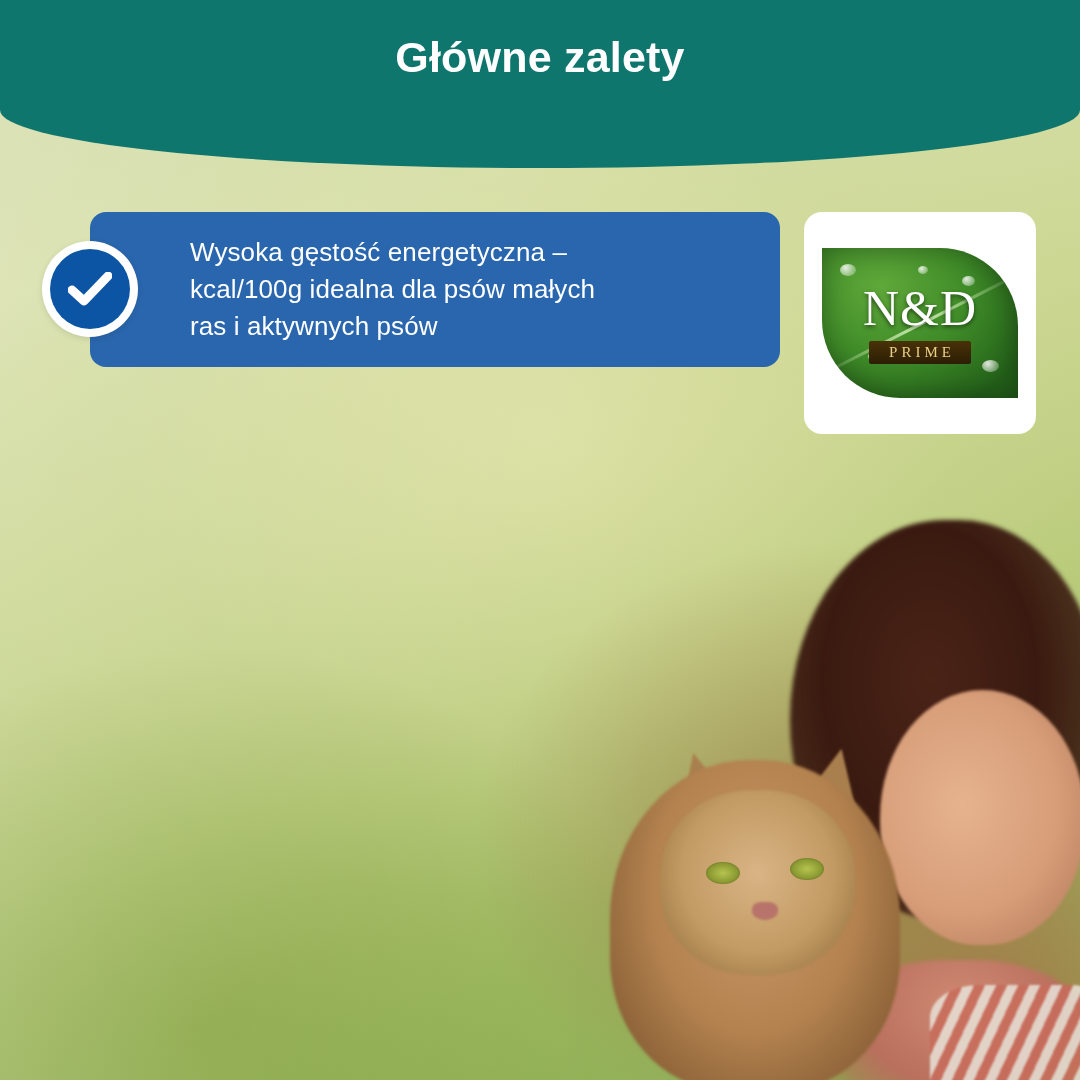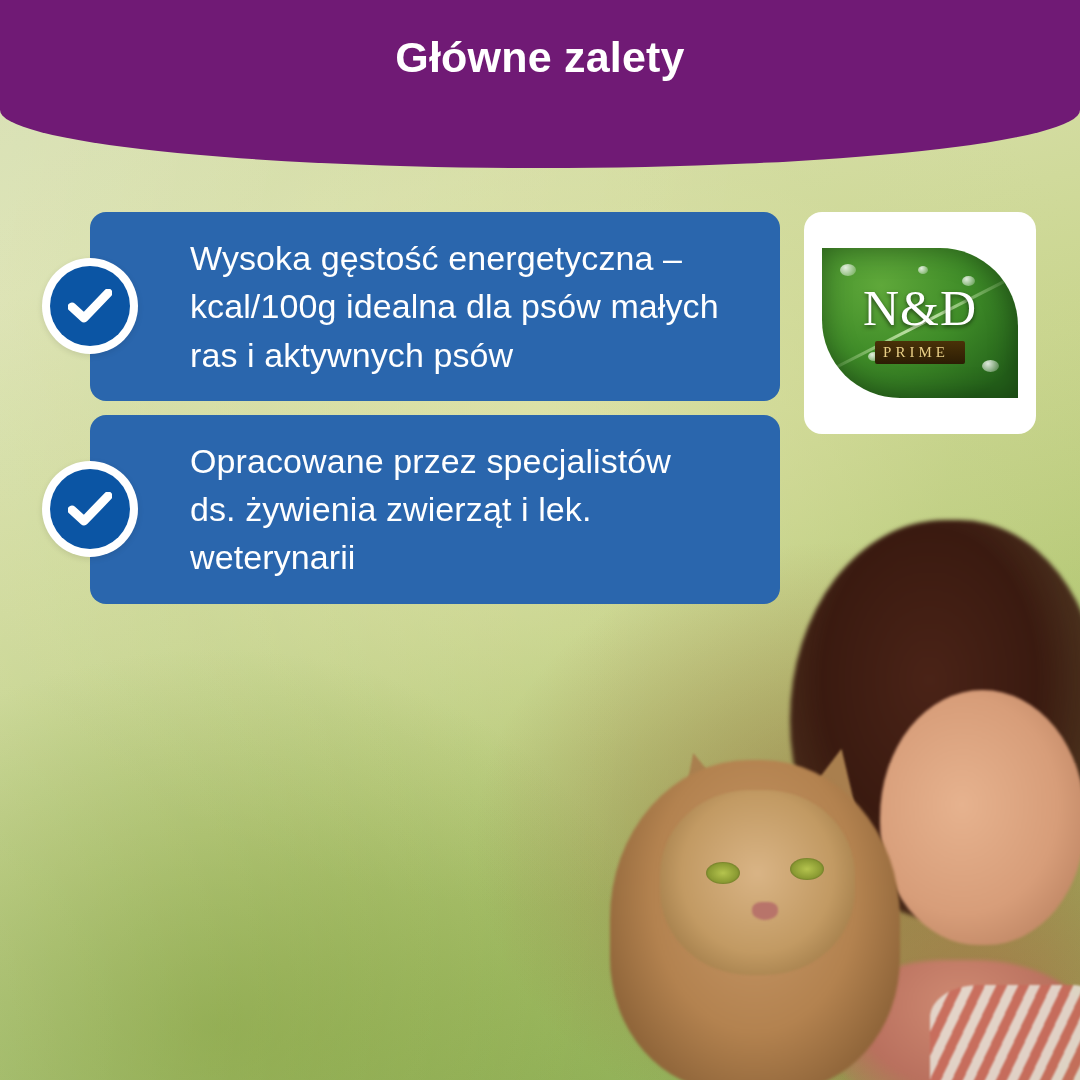--- a/index.html
+++ b/index.html
@@ -114,21 +114,21 @@
     inset: 0;
     background: linear-gradient(100deg, rgba(255,255,255,0.18) 0%, rgba(255,255,255,0.05) 40%, rgba(255,255,255,0) 62%);
   }
 
   
   .header {
     position: absolute;
     top: 0; left: 0;
     width: 1080px;
     height: 168px;
-    background: #701a75;
+    background: #0f766e;
     border-radius: 0 0 50% 50% / 0 0 58px 58px;
     z-index: 5;
   }
   .header-title {
     position: absolute;
     top: 33px; left: 0;
     width: 100%;
     text-align: center;
     color: #ffffff;
     font-size: 43px;
@@ -155,21 +155,21 @@
     background: #2a66ad;
     border-radius: 16px;
     padding: 22px 28px 22px 100px;
     width: 690px;
     min-height: 112px;
     display: flex;
     align-items: center;
   }
   .benefit-text {
     color: #ffffff;
-    font-size: 34px;
+    font-size: 26px;
     line-height: 1.42;
     white-space: pre-line;
     letter-spacing: 0.1px;
   }
   .check-badge {
     position: absolute;
     left: -48px;
     top: 50%;
     transform: translateY(-50%);
     width: 96px;
@@ -255,21 +255,21 @@
     text-shadow: 0 2px 4px rgba(0,0,0,0.55);
     line-height: 1;
   }
   .leaf-prime {
     margin-top: 4px;
     background: linear-gradient(180deg, #4a3208 0%, #2c1d04 100%);
     color: #e9cf86;
     font-family: "Liberation Serif", serif;
     font-size: 15px;
     letter-spacing: 4px;
-    padding: 3px 16px 3px 8px;
+    padding: 3px 16px 3px 20px;
     border-radius: 2px;
   }
 </style>
 </head>
 <body>
 
 <div class="bg-photo">
   <div class="photo-hair"></div>
   <div class="photo-face"></div>
   <div class="photo-shoulder"></div>
@@ -301,33 +301,20 @@
         <svg width="44" height="34" viewBox="0 0 44 34" aria-hidden="true">
           <polyline points="4,18 16,29 40,4" fill="none" stroke="#ffffff" stroke-width="9" stroke-linecap="round" stroke-linejoin="round"></polyline>
         </svg>
       </div>
     </div>
   </div>
 
 
 
 
-  <div class="benefit-row row-mid">
-    <div class="benefit-card">
-      <div class="benefit-text">Opracowane przez specjalistów
-ds. żywienia zwierząt i lek. weterynarii</div>
-    </div>
-    <div class="check-badge">
-      <div class="check-badge-inner">
-        <svg width="44" height="34" viewBox="0 0 44 34" aria-hidden="true">
-          <polyline points="4,18 16,29 40,4" fill="none" stroke="#ffffff" stroke-width="9" stroke-linecap="round" stroke-linejoin="round"></polyline>
-        </svg>
-      </div>
-    </div>
-  </div>
 
 </div>
 
 <div class="logo-tile">
   <div class="logo-leaf">
     <div class="leaf-vein"></div>
     <div class="leaf-drop" style="left:18px;  top:16px;  width:16px; height:12px;"></div>
     <div class="leaf-drop" style="left:46px;  top:104px; width:12px; height:9px;"></div>
     <div class="leaf-drop" style="left:140px; top:28px;  width:13px; height:10px;"></div>
     <div class="leaf-drop" style="left:160px; top:112px; width:17px; height:12px;"></div>

